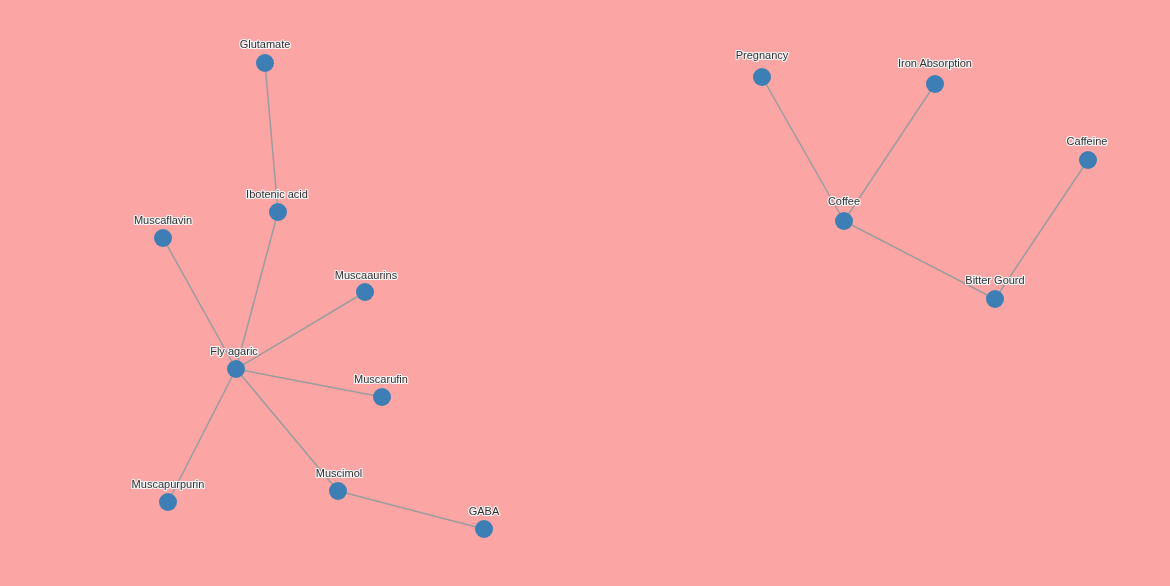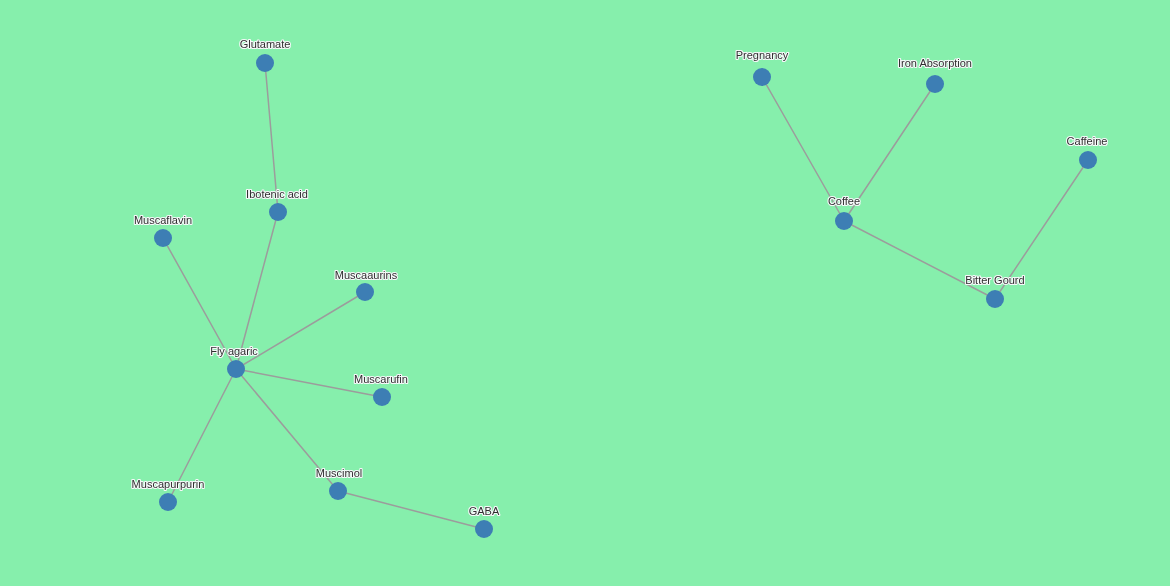--- a/index.html
+++ b/index.html
@@ -40,21 +40,21 @@
     dominant-baseline: alphabetic;
     paint-order: stroke fill;
     stroke: #f7f8fa;
     stroke-width: 2.2px;
     stroke-linejoin: round;
   }
 </style>
 </head>
 <body>
 
-<div id="graph-canvas" style="width: 1170px; height: 586px; background: #86efac;">
+<div id="graph-canvas" style="width: 1170px; height: 586px; background: #fca5a5;">
   <svg id="graph-svg" xmlns="http://www.w3.org/2000/svg" viewBox="0 0 1170 586">
     <g id="edge-layer">
         <line class="edge-line" x1="265" y1="63" x2="278" y2="212" stroke="#9c9c9c" stroke-width="1.5"></line>
         <line class="edge-line" x1="278" y1="212" x2="236" y2="369" stroke="#9c9c9c" stroke-width="1.5"></line>
         <line class="edge-line" x1="163" y1="238" x2="236" y2="369" stroke="#9c9c9c" stroke-width="1.5"></line>
         <line class="edge-line" x1="365" y1="292" x2="236" y2="369" stroke="#9c9c9c" stroke-width="1.5"></line>
         <line class="edge-line" x1="236" y1="369" x2="382" y2="397" stroke="#9c9c9c" stroke-width="1.5"></line>
         <line class="edge-line" x1="236" y1="369" x2="338" y2="491" stroke="#9c9c9c" stroke-width="1.5"></line>
         <line class="edge-line" x1="236" y1="369" x2="168" y2="502" stroke="#9c9c9c" stroke-width="1.5"></line>
         <line class="edge-line" x1="338" y1="491" x2="484" y2="529" stroke="#9c9c9c" stroke-width="1.5"></line>

